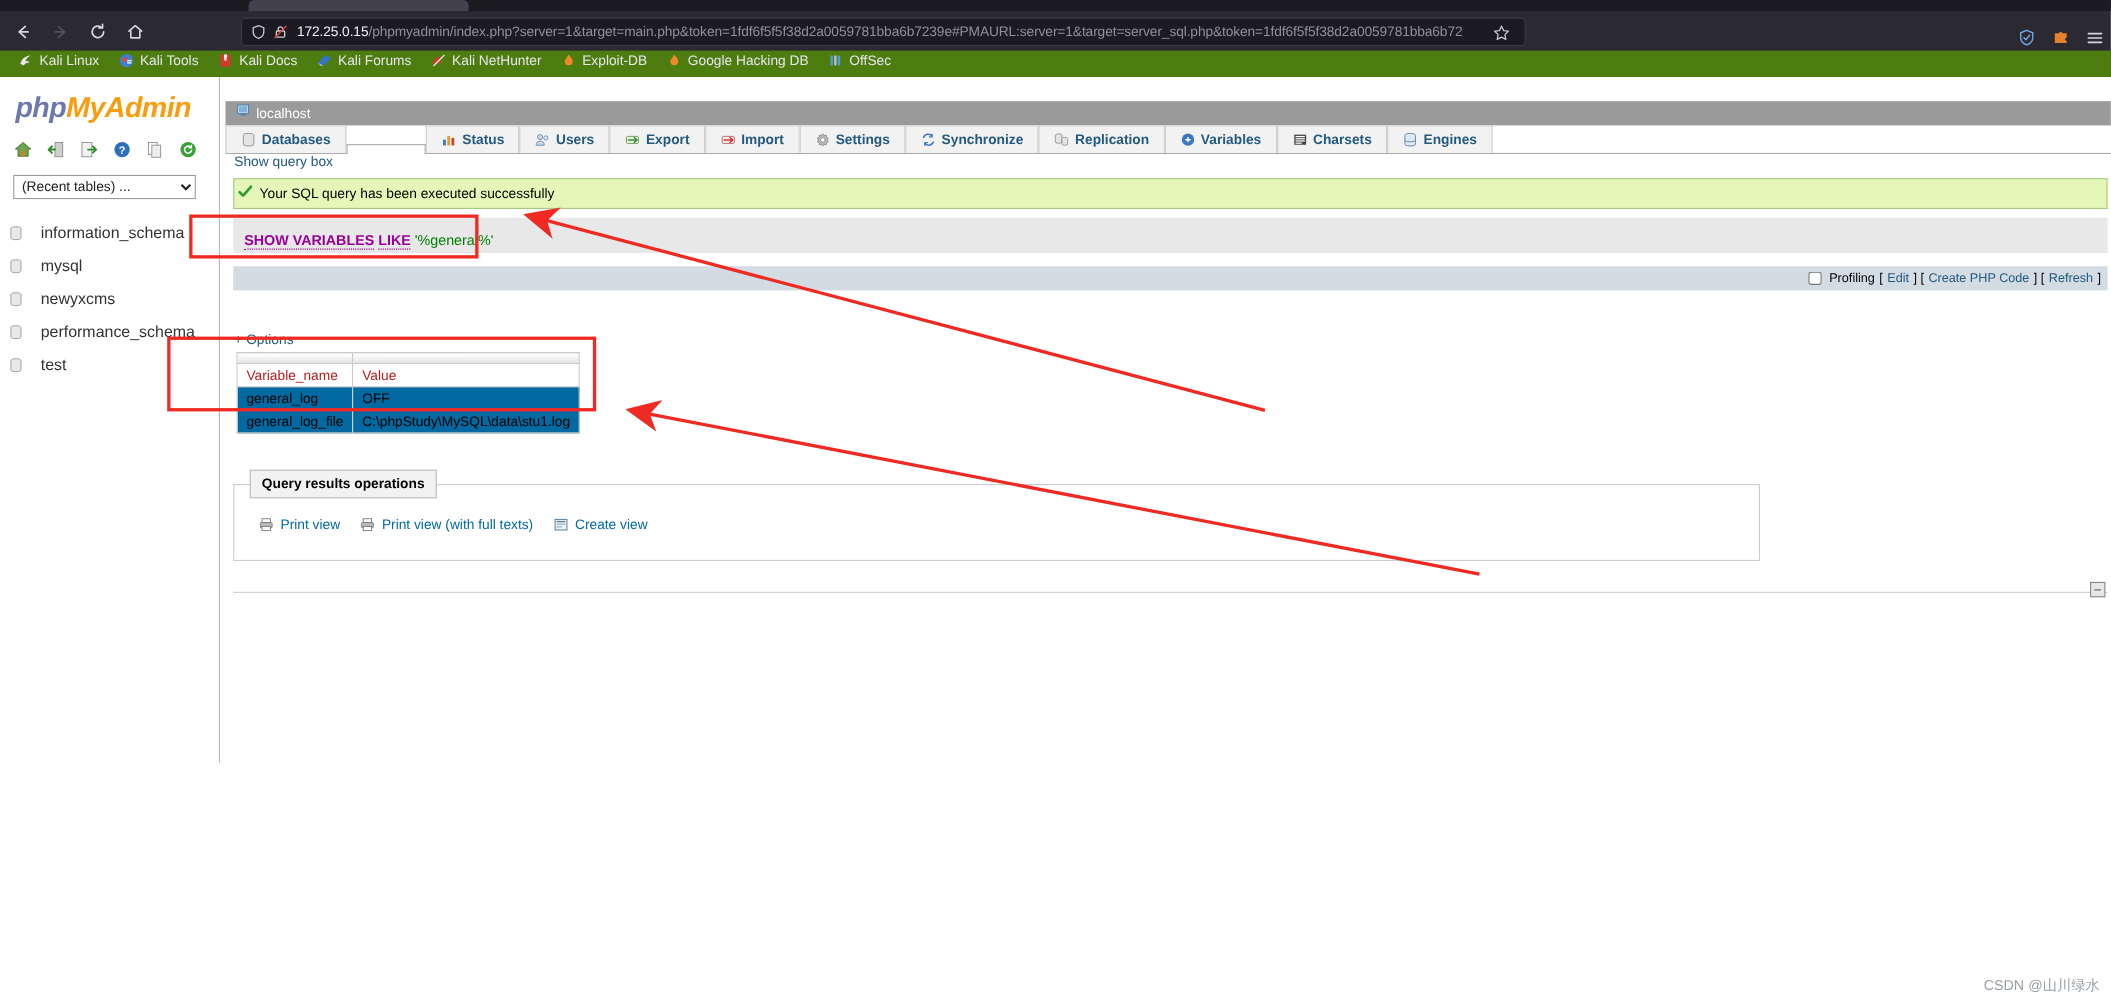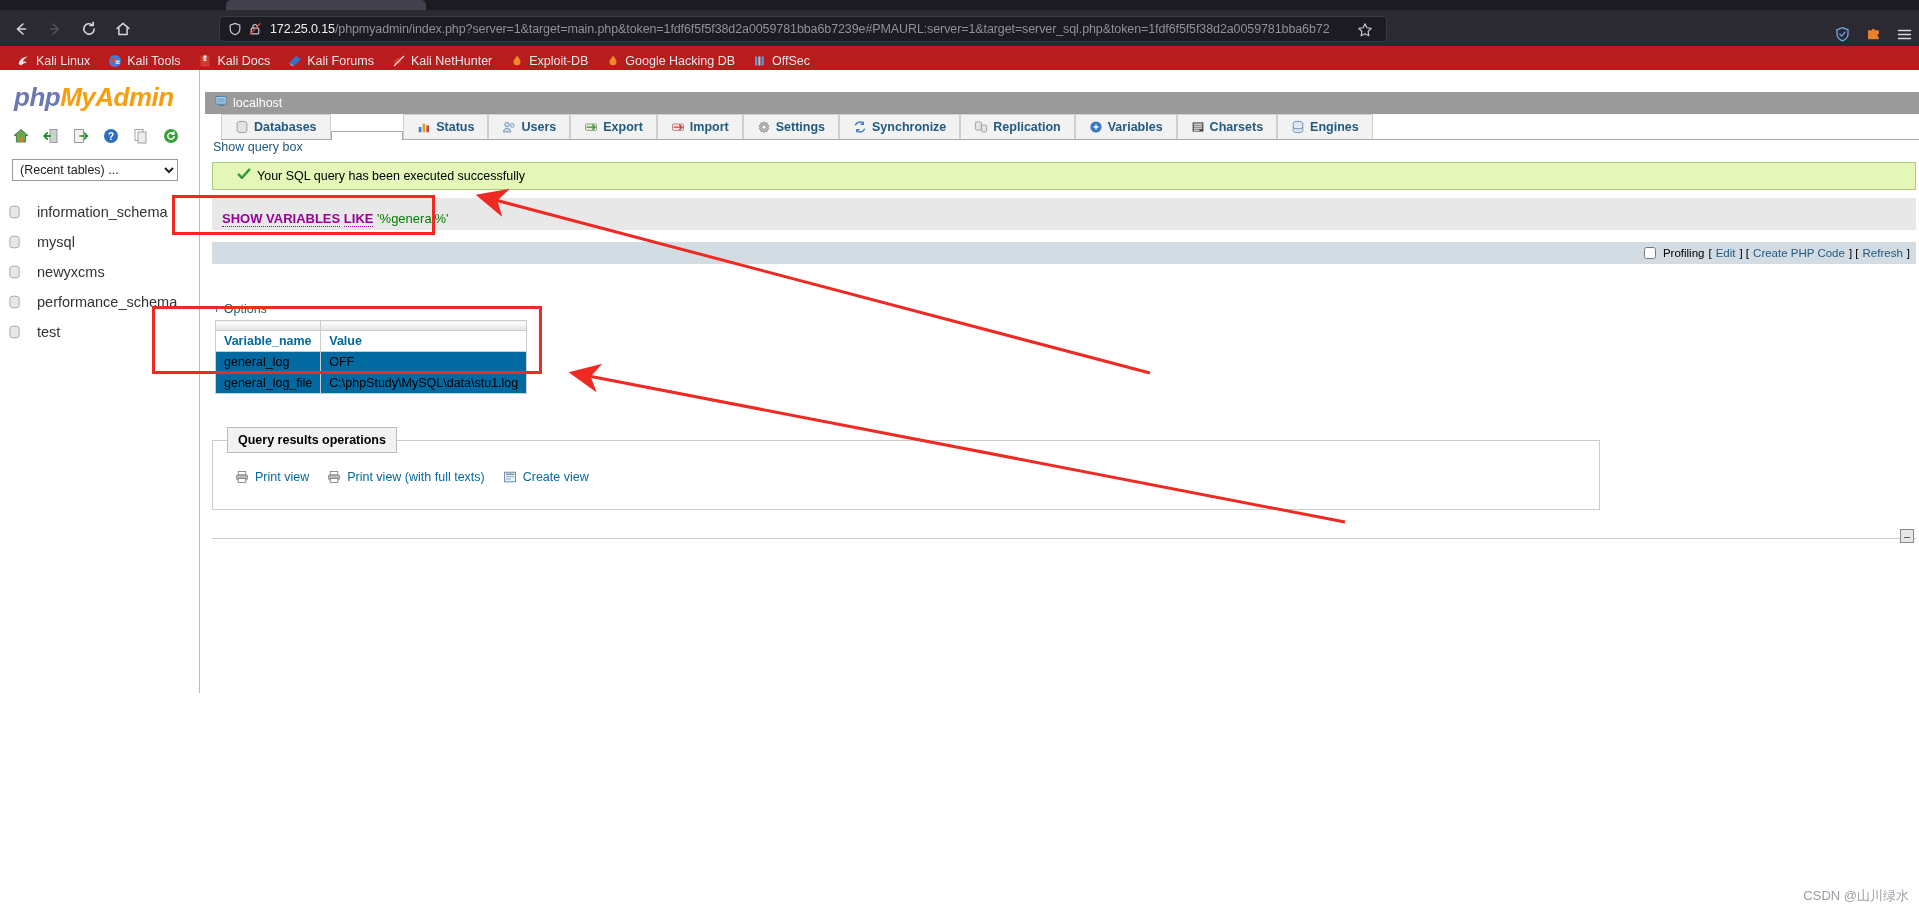--- a/index.html
+++ b/index.html
@@ -28,22 +28,22 @@
   .urlbar .shield { margin-right:6px; display:flex; }
   .urlbar .lock { margin-right:8px; display:flex; }
   .urltext { font-size:12.5px; color:#8f8f9d; white-space:nowrap; overflow:hidden; letter-spacing:-0.1px; }
   .urltext .host { color:#f0f0f4; }
   .starbtn { position:absolute; left:1357px; top:12px; width:16px; height:16px; color:#c8c8d0; }
 
   .rightbtns { position:absolute; right:6px; top:16px; display:flex; gap:14px; align-items:center; }
   .rightbtns > span { display:flex; align-items:center; }
 
   
-  .bookmarks { position:absolute; left:0; top:46px; width:1919px; height:24px; background:#b91c1c;
-               display:flex; align-items:flex-end; padding-left:8px; gap:0px; }
+  .bookmarks { position:absolute; left:0; top:46px; width:1919px; height:24px; background:#4d7c0f;
+               display:flex; align-items:flex-start; padding-left:8px; gap:0px; }
   .bm { display:flex; align-items:center; gap:5px; padding:2px 9px; cursor:pointer; }
   .bm-label { color:#e6e6ea; font-size:12.5px; white-space:nowrap; }
   .bm-ico { width:14px; height:14px; flex:0 0 14px; display:block; }
 
   
   .page { position:absolute; left:0; top:70px; width:1919px; height:843px; background:#fff; }
 
   
   .sidebar { position:absolute; left:0; top:0; width:200px; height:623px; background:#fff;
              border-right:1px solid #bbb; }
@@ -61,53 +61,53 @@
   .dbitem .dbico { width:13px; height:14px; flex:0 0 13px; }
   .dbitem .dbname { font-size:14.5px; color:#333; white-space:nowrap; }
 
   
   .main { position:absolute; left:200px; top:0; right:0; height:843px; background:#fff; }
   .serverbar { position:absolute; left:5px; top:22px; right:0px; height:22px; background:#9a9a9a;
                display:flex; align-items:center; padding-left:10px; gap:5px; }
   .serverbar .sname { font-size:12.5px; color:#fff; }
 
   .tabs { position:absolute; left:5px; top:44px; right:0; height:26px; display:flex; align-items:flex-end;
-          border-bottom:1px solid #aaa;margin-left:16px; }
+          border-bottom:1px solid #aaa; }
   .tab { height:25px; display:flex; align-items:center; gap:5px; padding:0 13px; font-size:12.5px;
          font-weight:bold; color:#235a81; background:#f2f2f2; border:1px solid #cfcfcf; border-bottom:none;
          margin-right:0px; cursor:pointer; white-space:nowrap; }
   .tab.active { background:#fff; color:#000; border-color:#aaa; position:relative; top:18px; height:26px; }
   .tab .ti { width:14px; height:14px; flex:0 0 14px; display:block; }
 
   .content { position:absolute; left:5px; top:70px; right:0; bottom:0; background:#fff; }
 
   .showquery { position:absolute; left:8px; top:0px; font-size:12.5px; color:#235a81; cursor:pointer; }
 
   .successbar { position:absolute; left:7px; top:22px; right:3px; height:28px; background:#e4f6b8;
-                border:1px solid #a8c97f; display:flex; align-items:center; padding-left:24px; gap:6px; }
+                border:1px solid #a8c97f; display:flex; align-items:center; padding-left:3px; gap:6px; }
   .successbar .msg { font-size:12.5px; color:#000; }
 
   .sqlpanel { position:absolute; left:7px; top:58px; right:3px; height:32px; background:#e8e8e8; }
   .sqlpanel .sqltext { position:absolute; left:10px; top:13px; font-size:13px; white-space:nowrap; }
   .kw { color:#990099; font-weight:bold; border-bottom:1px dotted #990099; }
   .kw2 { color:#990099; font-weight:bold; border-bottom:1px dotted #990099; }
   .strlit { color:#008000; }
 
   .sqlfoot { position:absolute; left:7px; top:102px; right:3px; height:22px; background:#d3dce3;
              display:flex; align-items:center; justify-content:flex-end; padding-right:6px; }
   .sqlfoot .pf { font-size:11.5px; color:#000; display:flex; align-items:center; gap:4px; }
   .sqlfoot .lk { color:#235a81; cursor:pointer; }
   .sqlfoot input[type=checkbox]{ width:12px; height:12px; margin:0 3px 0 0; vertical-align:middle; }
 
   .optionslink { position:absolute; left:8px; top:162px; font-size:12.5px; color:#235a81; cursor:pointer; }
 
   .resulttable { position:absolute; left:10px; top:180px; border-collapse:collapse; font-size:12.5px; }
   .resulttable th, .resulttable td { border:1px solid #ccc; padding:3px 8px; text-align:left; white-space:nowrap; }
   .resulttable thead .sp { height:10px; background:linear-gradient(#fff,#e2e2e2); }
-  .resulttable th { background:#fff; font-weight:bold; color:#0369a1; }
+  .resulttable th { background:#fff; font-weight:normal; color:#b91c1c; }
   .resulttable td { background:#0369a1; color:#000; }
 
   .qro-title { position:absolute; left:22px; top:287px; background:#f2f2f2; border:1px solid #bbb;
                padding:5px 10px; font-size:12.5px; font-weight:bold; color:#000; }
   .qro-box { position:absolute; left:7px; top:300px; width:1388px; height:70px; border:1px solid #ccc; background:#fff; }
   .qro-links { position:absolute; left:30px; top:330px; display:flex; align-items:center; gap:18px; }
   .qro-link { display:flex; align-items:center; gap:6px; font-size:12.5px; color:#0369a1; cursor:pointer; }
   .qro-link .qi { width:14px; height:14px; display:block; }
 
   .bottomrule { position:absolute; left:7px; top:398px; right:3px; height:1px; background:#ccc; }

